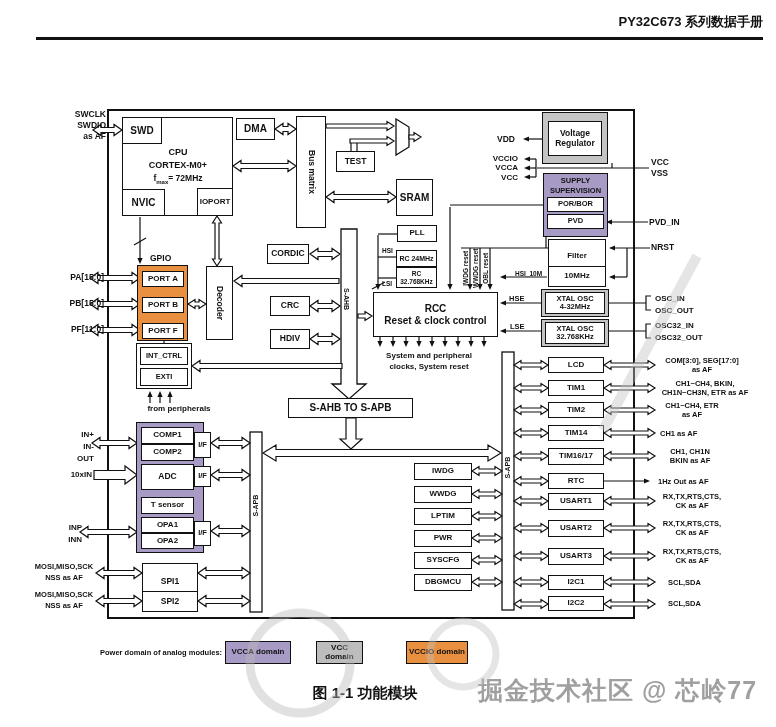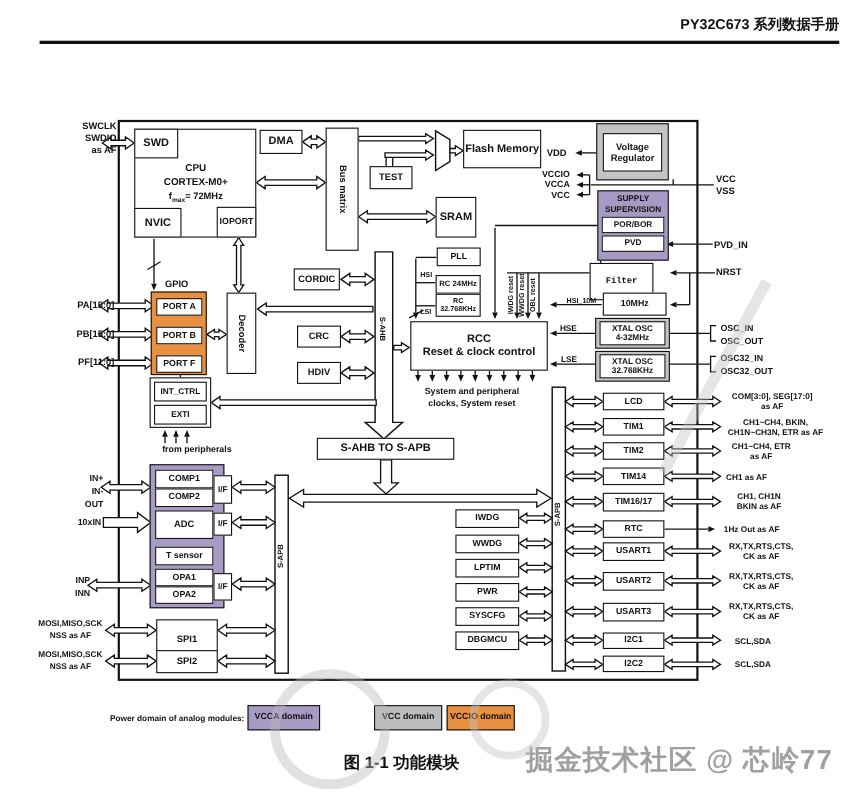--- a/index.html
+++ b/index.html
@@ -194,41 +194,40 @@
   </div>
   <div class="bx f9" style="left:122px;top:117px;width:40px;height:27px;">SWD</div>
   <div class="bx f9" style="left:122px;top:189px;width:43px;height:27px;">NVIC</div>
   <div class="bx f8" style="left:197px;top:188px;width:36px;height:28px;">IOPORT</div>
 
   <div class="bx f9" style="left:236px;top:118px;width:39px;height:22px;">DMA</div>
   <div class="bx f85" style="left:296px;top:116px;width:30px;height:112px;">
       <span class="vtx">Bus matrix</span>
     </div>
   <div class="bx f85" style="left:336px;top:151px;width:39px;height:21px;">TEST</div>
-  <div class="bx f9" style="left:421px;top:118px;width:71px;height:35px;">Flash Memory</div>
   <div class="bx f9" style="left:396px;top:179px;width:37px;height:37px;">SRAM</div>
 
   <div class="bx gray" style="left:542px;top:112px;width:66px;height:52px;"></div>
   <div class="bx pre f85" style="left:548px;top:121px;width:54px;height:35px;">Voltage
 Regulator</div>
   <div class="lbl f85" style="left:497px;top:134px;width:26px;">VDD</div>
   <div class="lbl rgt pre f8" style="left:488px;top:154px;width:30px;line-height:1.18;">VCCIO
 VCCA
 VCC</div>
   <div class="lbl pre f85" style="left:651px;top:157px;width:30px;line-height:1.35;">VCC
 VSS</div>
 
   <div class="bx purple" style="left:543px;top:173px;width:65px;height:64px;"></div>
   <div class="lbl ctr pre" style="left:543px;top:176px;width:65px;font-size:7.5px;line-height:1.35;">SUPPLY
 SUPERVISION</div>
   <div class="bx f75" style="left:547px;top:197px;width:57px;height:15px;">POR/BOR</div>
   <div class="bx f75" style="left:547px;top:214px;width:57px;height:15px;">PVD</div>
   <div class="lbl f85" style="left:649px;top:217px;width:44px;">PVD_IN</div>
 
-  <div class="bx f8" style="left:536px;top:239px;width:58px;height:34px;font-family:Liberation Mono, monospace;">Filter</div>
+  <div class="bx f8" style="left:548px;top:239px;width:58px;height:34px;">Filter</div>
   <div class="lbl f85" style="left:651px;top:242px;width:34px;">NRST</div>
   <div class="bx f8" style="left:548px;top:266px;width:58px;height:21px;">10MHz</div>
   <div class="lbl f6" style="left:515px;top:270px;width:30px;">HSI_10M</div>
 
   <div class="bx f8" style="left:397px;top:225px;width:40px;height:17px;">PLL</div>
   <div class="bx f7" style="left:396px;top:250px;width:41px;height:17px;">RC 24MHz</div>
   <div class="bx pre f6" style="left:396px;top:267px;width:41px;height:21px;">RC
 32.768KHz</div>
   <div class="lbl f6" style="left:382px;top:247px;width:16px;">HSI</div>
   <div class="lbl f6" style="left:382px;top:280px;width:16px;">LSI</div>
@@ -336,21 +335,21 @@
 CK as AF</div>
   <div class="lbl ctr pre f75" style="left:652px;top:519px;width:80px;line-height:1.25;">RX,TX,RTS,CTS,
 CK as AF</div>
   <div class="lbl ctr pre f75" style="left:652px;top:547px;width:80px;line-height:1.25;">RX,TX,RTS,CTS,
 CK as AF</div>
   <div class="lbl f75" style="left:668px;top:578px;width:56px;">SCL,SDA</div>
   <div class="lbl f75" style="left:668px;top:599px;width:56px;">SCL,SDA</div>
 
   <div class="lbl f75" style="left:100px;top:648px;width:145px;">Power domain of analog modules:</div>
   <div class="bx purple f8" style="left:225px;top:641px;width:66px;height:23px;border-width:1.2px;">VCCA domain</div>
-  <div class="bx f8" style="left:340px;top:641px;width:62px;height:23px;border-width:1.2px;background:#bdbdbd;">VCC domain</div>
+  <div class="bx f8" style="left:316px;top:641px;width:47px;height:23px;border-width:1.2px;background:#bdbdbd;">VCC domain</div>
   <div class="bx orange f8" style="left:406px;top:641px;width:62px;height:23px;border-width:1.2px;">VCCIO domain</div>
 
   <div id="caption">图 1-1 功能模块</div>
   <div id="watermark-text">掘金技术社区 @ 芯岭77</div>
 
   <svg id="wm" width="776" height="727" viewBox="0 0 776 727" style="opacity:.42;pointer-events:none;">
     <circle cx="300" cy="663" r="50" fill="none" stroke="#b9b9b9" stroke-width="9"></circle>
     <circle cx="463" cy="654" r="33" fill="none" stroke="#c2c2c2" stroke-width="7"></circle>
     <line x1="697" y1="256" x2="603" y2="430" stroke="#c2c2c2" stroke-width="10"></line>
   </svg>

